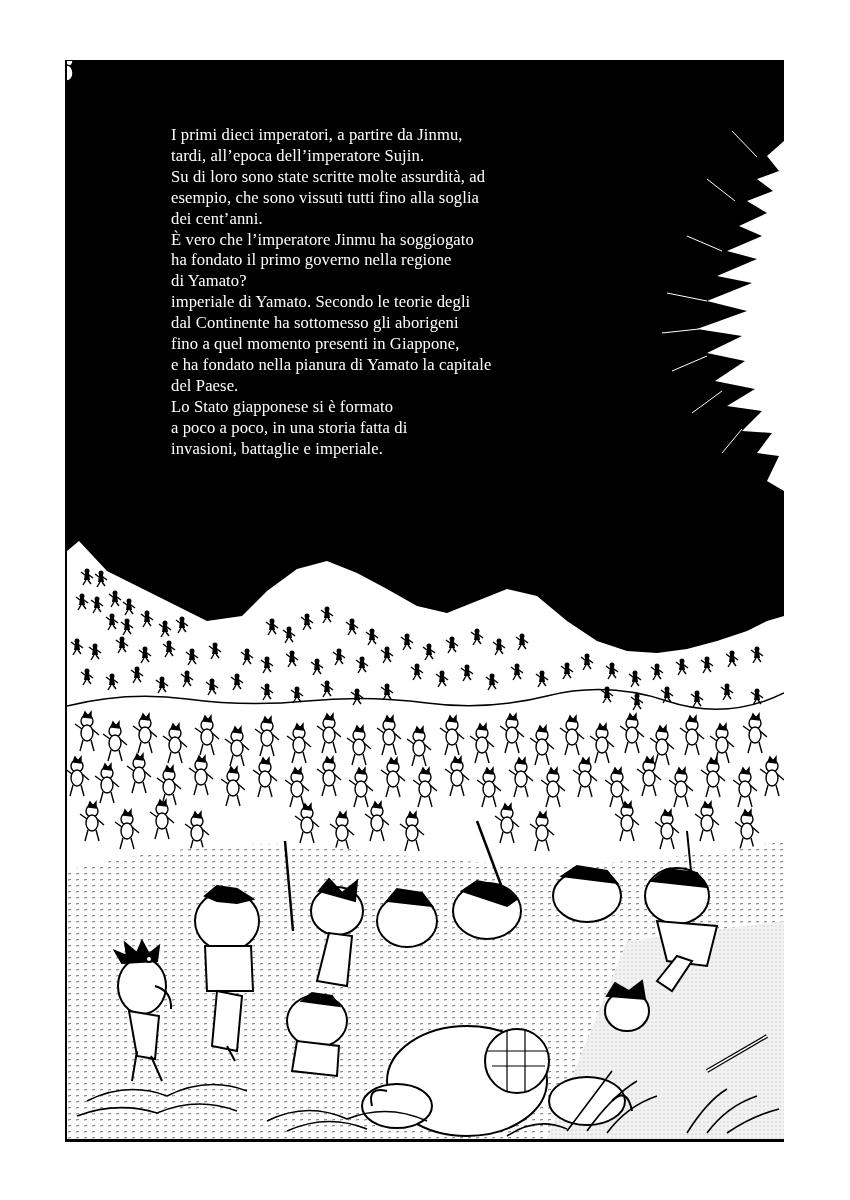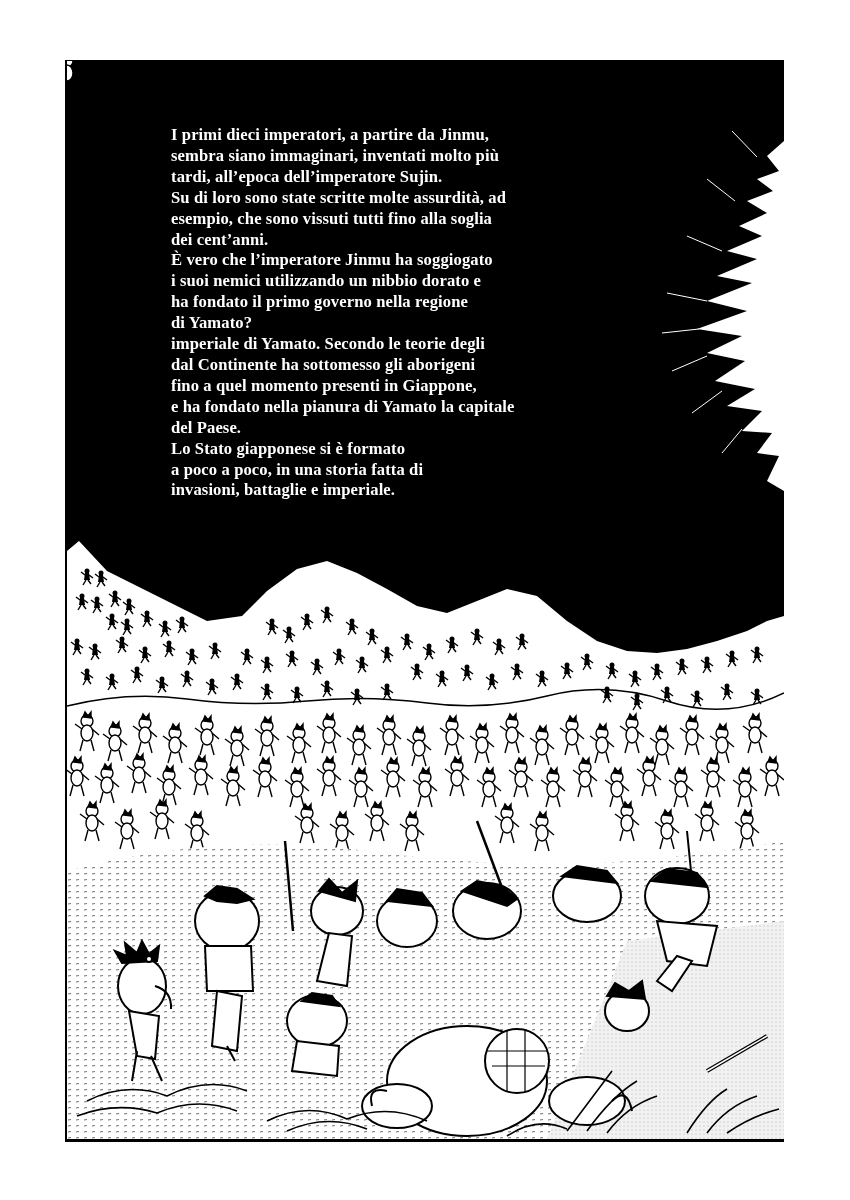--- a/index.html
+++ b/index.html
@@ -9,21 +9,21 @@
     position:absolute; left:65px; top:60px; width:717px; height:1078px;
     background:#ffffff; overflow:hidden;
     border-left:2px solid #000; border-bottom:3px solid #000; border-top:1px solid #000;
   }
   .panel svg { position:absolute; left:0; top:0; }
   .caption {
     position:absolute; left:104px; top:64px; width:380px;
     color:#ffffff; font-family:"Liberation Serif","DejaVu Serif",serif;
     font-size:16.6px; line-height:20.9px; letter-spacing:0.1px;
   }
-  .caption .line { display:block; white-space:nowrap;font-weight:bold; }
+  .caption .line { display:block; white-space:nowrap; }
 </style>
 </head>
 <body>
 
 <div class="page">
   <div class="panel">
     <svg width="717" height="1078" viewBox="0 0 717 1078">
       <defs>
         <pattern id="dots" width="8" height="6" patternUnits="userSpaceOnUse">
           <rect width="8" height="6" fill="#ffffff"></rect>
@@ -288,27 +288,25 @@
         <path d="M200,1060 Q240,1040 280,1058 Q320,1042 360,1060"></path>
         <path d="M220,1070 Q260,1052 300,1068"></path>
         <path d="M500,1070 Q530,1030 545,1010 M520,1070 Q545,1035 570,1020 M540,1072 Q560,1045 590,1035"></path>
         <path d="M620,1072 Q640,1040 660,1028 M640,1072 Q660,1045 690,1035 M660,1072 Q685,1055 712,1048"></path>
         <path d="M440,1075 Q470,1055 500,1068"></path>
       </g>
     </svg>
 
     <div class="caption">
       <span class="line">I primi dieci imperatori, a partire da Jinmu,</span>
-      <span class="line">sembra siano immaginari, inventati molto più</span>
       <span class="line">tardi, all’epoca dell’imperatore Sujin.</span>
       <span class="line">Su di loro sono state scritte molte assurdità, ad</span>
       <span class="line">esempio, che sono vissuti tutti fino alla soglia</span>
       <span class="line">dei cent’anni.</span>
       <span class="line">È vero che l’imperatore Jinmu ha soggiogato</span>
-      <span class="line">i suoi nemici utilizzando un nibbio dorato e</span>
       <span class="line">ha fondato il primo governo nella regione</span>
       <span class="line">di Yamato?</span>
       <span class="line">imperiale di Yamato. Secondo le teorie degli</span>
       <span class="line">dal Continente ha sottomesso gli aborigeni</span>
       <span class="line">fino a quel momento presenti in Giappone,</span>
       <span class="line">e ha fondato nella pianura di Yamato la capitale</span>
       <span class="line">del Paese.</span>
       <span class="line">Lo Stato giapponese si è formato</span>
       <span class="line">a poco a poco, in una storia fatta di</span>
       <span class="line">invasioni, battaglie e imperiale.</span>

